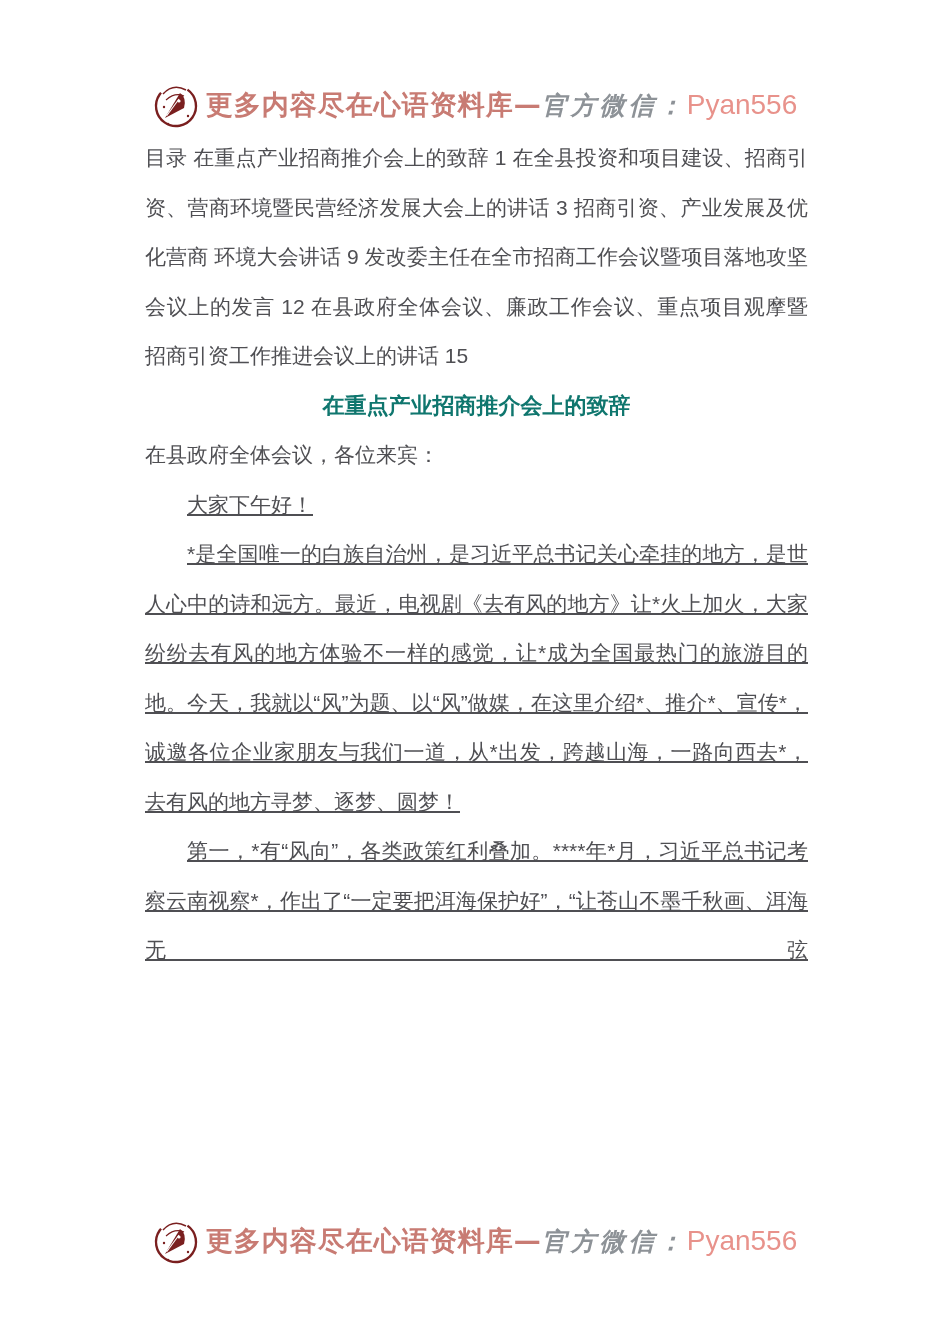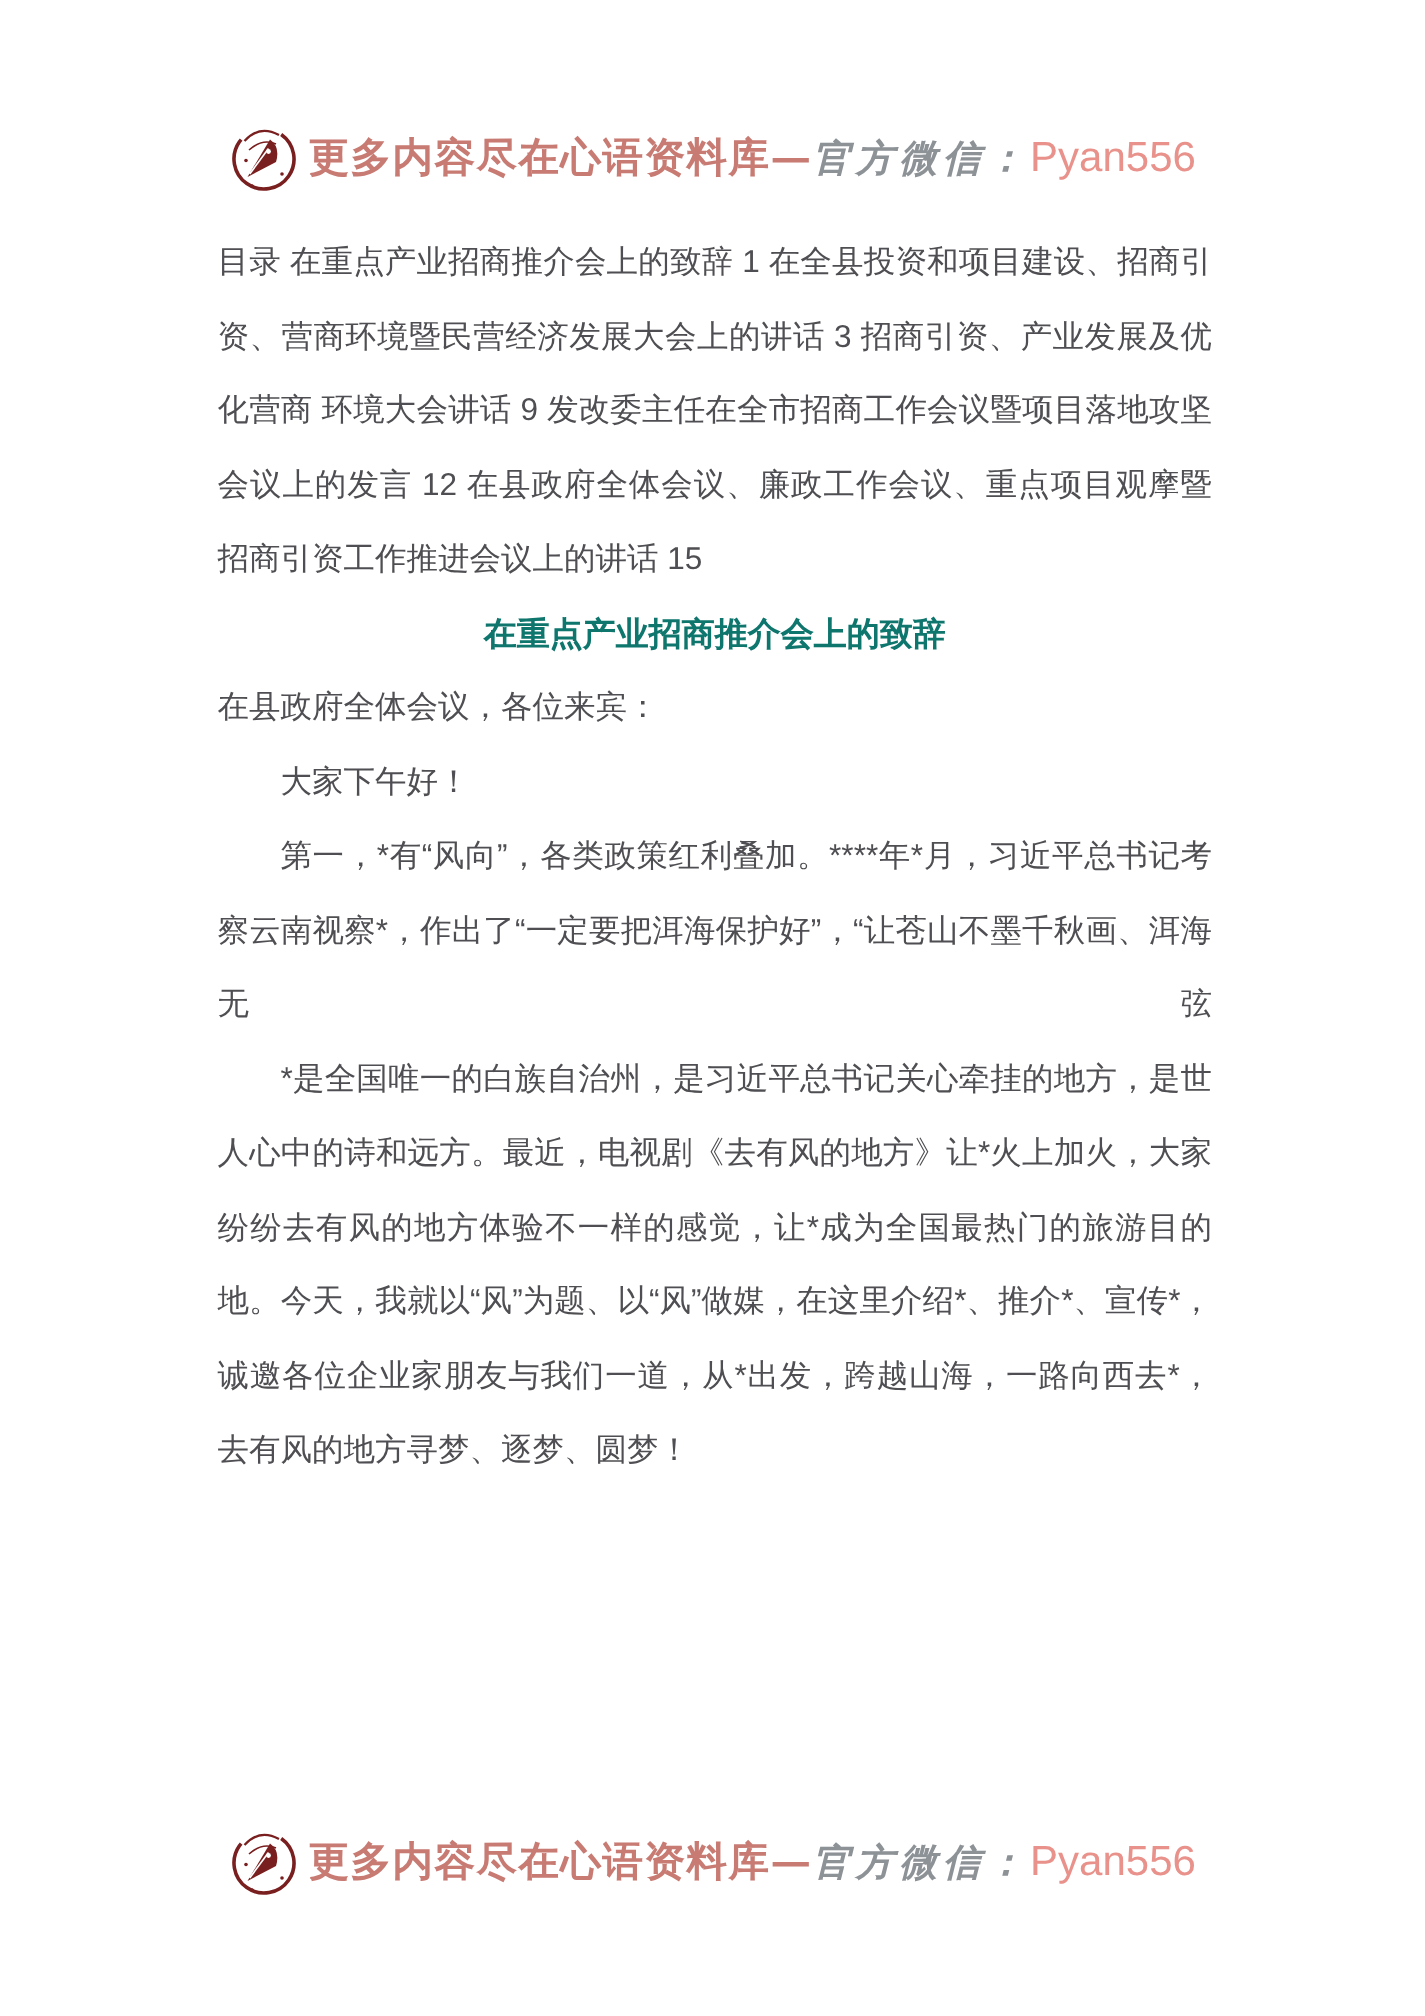--- a/index.html
+++ b/index.html
@@ -29,33 +29,33 @@
     font-family:"DejaVu Serif","Liberation Serif",serif;
     font-style:italic;font-weight:bold;
     font-size:25px;letter-spacing:4px;
   }
   .brand-account{
     color:#e8928b;
     font-family:"Liberation Sans",sans-serif;
     font-size:28px;
   }
   .content{
-    position:absolute;left:145px;top:150px;width:663px;
+    position:absolute;left:145px;top:133px;width:663px;
     font-size:21px;line-height:49.5px;
     color:#4f4f53;
     text-align:justify;
   }
   .content p{margin:0;padding:0;}
   .doc-title{
     margin:0;padding:0;
     font-size:22px;line-height:49.5px;
     font-weight:bold;color:#0f766e;
     text-align:center;text-indent:0;
   }
-  .para{text-indent:2em;}
+  .para{text-indent:2em;text-decoration:underline;}
   .justify-last{text-align-last:justify;}
 </style>
 </head>
 <body>
 
 <div class="page">
 
   <div class="brand brand-header">
     <span class="logo">
       <svg viewBox="0 0 46 50" xmlns="http://www.w3.org/2000/svg">
@@ -77,22 +77,22 @@
     <span>
       <span class="brand-red">更多内容尽在心语资料库—</span><span class="brand-gray">官方微信：</span><span class="brand-account">Pyan556</span>
     </span>
   </div>
 
   <div class="content">
     <p class="toc">目录 在重点产业招商推介会上的致辞 1 在全县投资和项目建设、招商引资、营商环境暨民营经济发展大会上的讲话 3 招商引资、产业发展及优化营商 环境大会讲话 9 发改委主任在全市招商工作会议暨项目落地攻坚会议上的发言 12 在县政府全体会议、廉政工作会议、重点项目观摩暨招商引资工作推进会议上的讲话 15</p>
     <p class="doc-title">在重点产业招商推介会上的致辞</p>
     <p class="salutation">在县政府全体会议，各位来宾：</p>
     <p class="para">大家下午好！</p>
+    <p class="para">*是全国唯一的白族自治州，是习近平总书记关心牵挂的地方，是世人心中的诗和远方。最近，电视剧《去有风的地方》让*火上加火，大家纷纷去有风的地方体验不一样的感觉，让*成为全国最热门的旅游目的地。今天，我就以“风”为题、以“风”做媒，在这里介绍*、推介*、宣传*，诚邀各位企业家朋友与我们一道，从*出发，跨越山海，一路向西去*，去有风的地方寻梦、逐梦、圆梦！</p>
     <p class="para justify-last">第一，*有“风向”，各类政策红利叠加。****年*月，习近平总书记考察云南视察*，作出了“一定要把洱海保护好”，“让苍山不墨千秋画、洱海无弦</p>
-    <p class="para">*是全国唯一的白族自治州，是习近平总书记关心牵挂的地方，是世人心中的诗和远方。最近，电视剧《去有风的地方》让*火上加火，大家纷纷去有风的地方体验不一样的感觉，让*成为全国最热门的旅游目的地。今天，我就以“风”为题、以“风”做媒，在这里介绍*、推介*、宣传*，诚邀各位企业家朋友与我们一道，从*出发，跨越山海，一路向西去*，去有风的地方寻梦、逐梦、圆梦！</p>
   </div>
 
   <div class="brand brand-footer">
     <span class="logo">
       <svg viewBox="0 0 46 50" xmlns="http://www.w3.org/2000/svg">
         <g fill="none" stroke="#7a1f1f">
           <circle cx="23" cy="26" r="20" stroke-width="2.4" stroke-dasharray="96 30" transform="rotate(-55 23 26)"></circle>
           <path d="M10 14 Q20 3 33 10" stroke-width="1.5"></path>
           <path d="M13 20 Q22 12 31 16" stroke-width="1.1"></path>
         </g>

